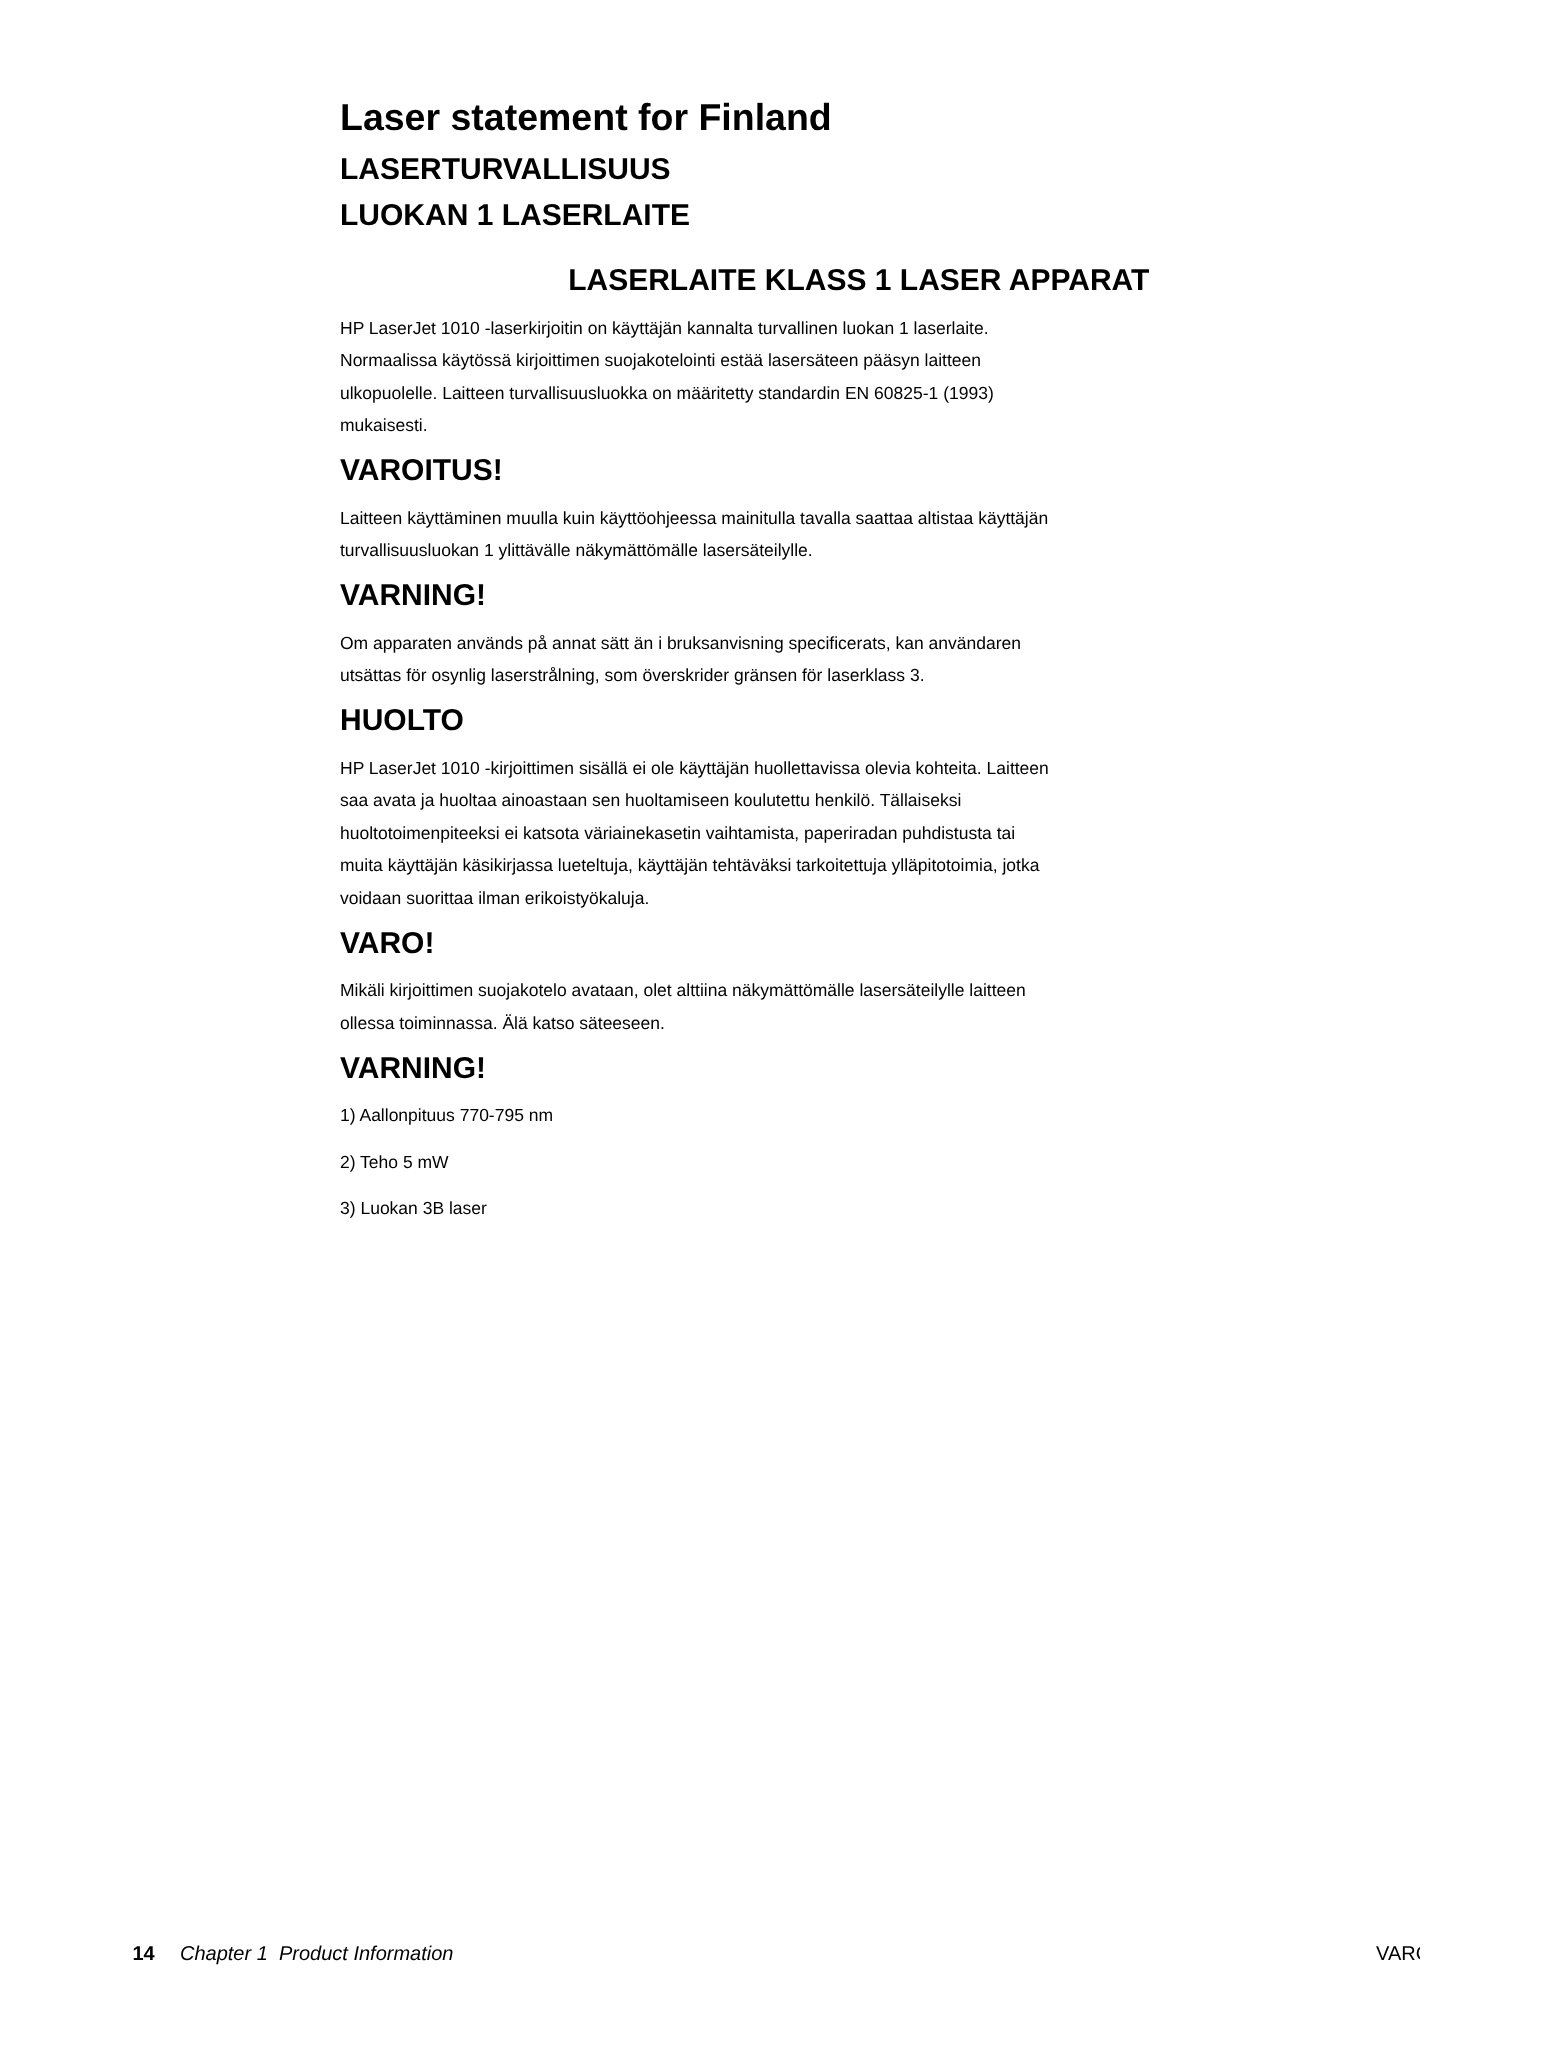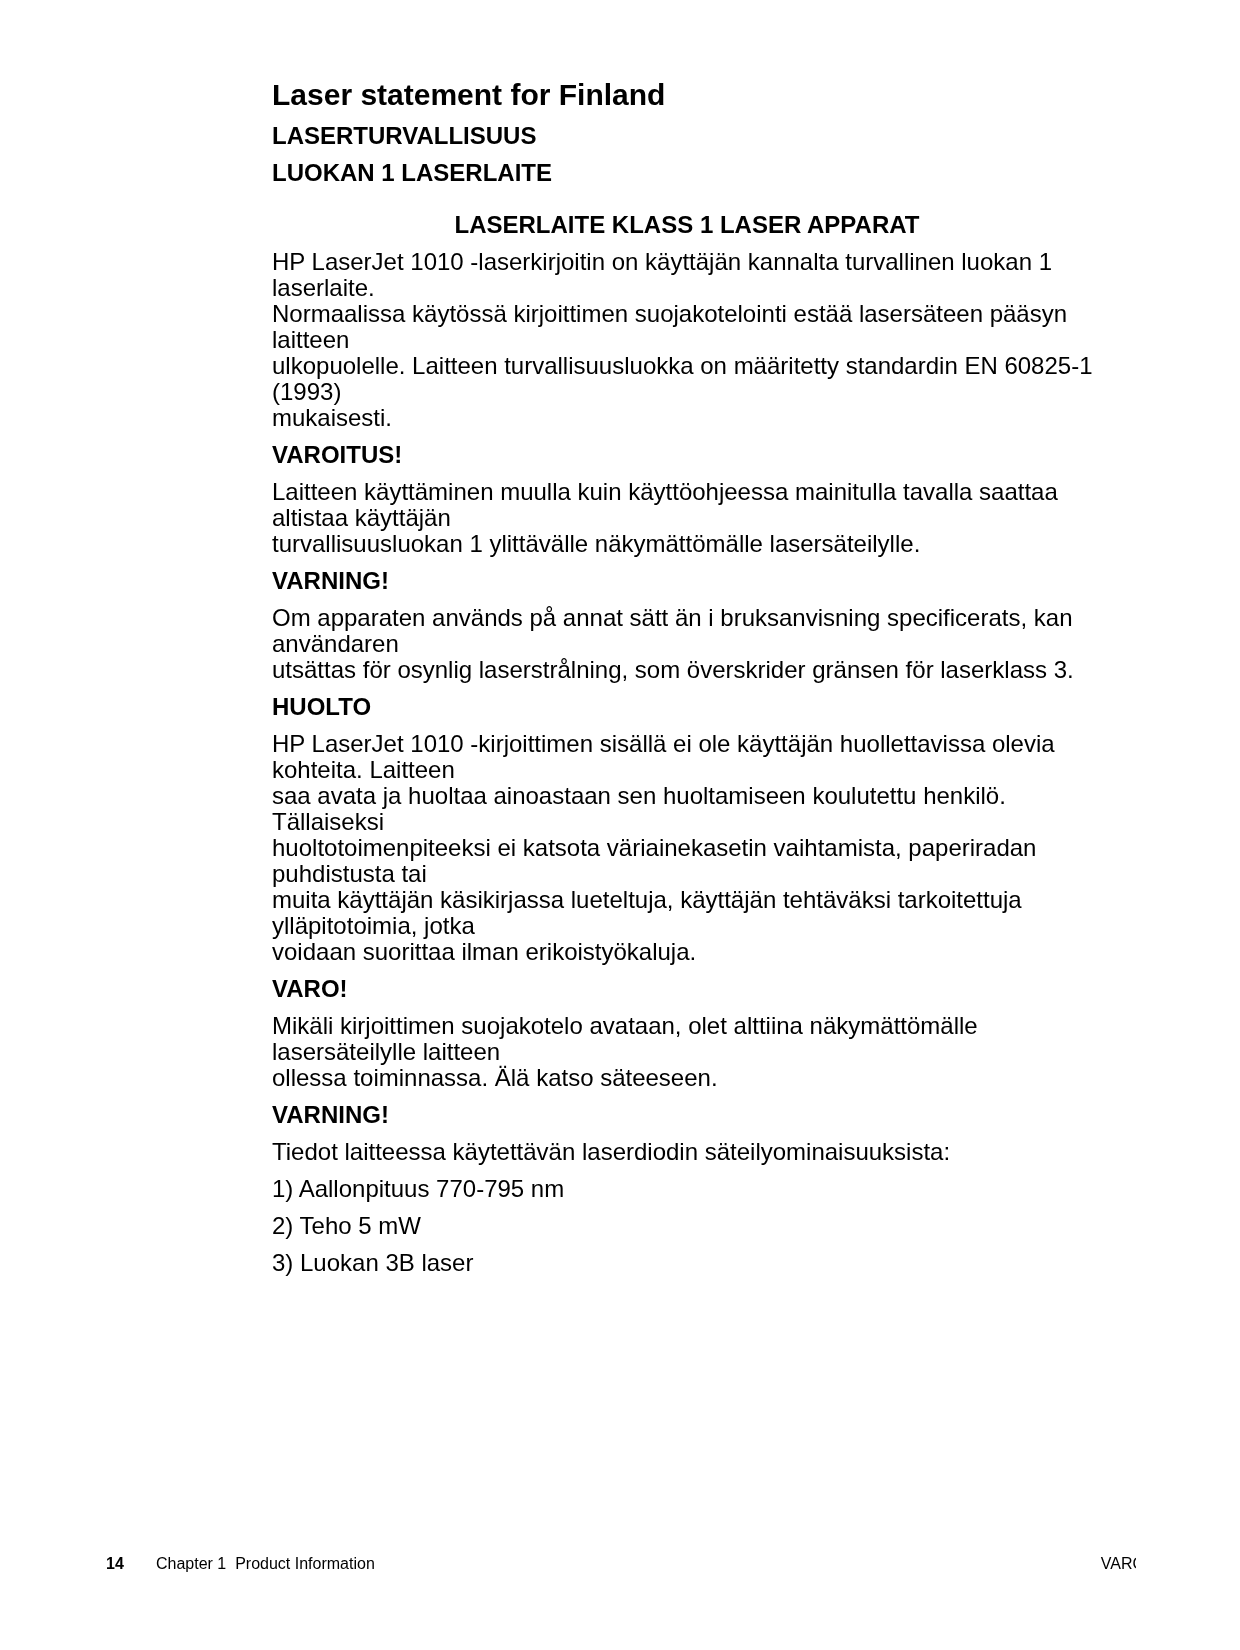--- a/index.html
+++ b/index.html
@@ -35,21 +35,21 @@
     line-height: 26px;
     font-weight: bold;
     color: #000000;
   }
   .content h2.section-break {
     margin-top: 26px;
     text-align: center;
   }
   .content p {
     margin: 11px 0;
-    font-size: 24px;
+    font-size: 14px;
     line-height: 26px;
     white-space: pre-line;
     color: #000000;
   }
   .footer {
     position: absolute;
     left: 0;
     top: 1553px;
     width: 1240px;
     font-size: 16px;
@@ -57,23 +57,24 @@
     color: #000000;
   }
   .footer .page-num {
     position: absolute;
     left: 106px;
     top: 0;
     font-weight: bold;
   }
   .footer .chapter {
     position: absolute;
-    left: 156px;
+    left: 144px;
     top: 0;
     white-space: pre;
+    font-style: italic;
   }
   .footer .enww {
     position: absolute;
     right: 95px;
     top: 0;
   }
 </style>
 </head>
 <body>
 
@@ -105,21 +106,20 @@
 huoltotoimenpiteeksi ei katsota väriainekasetin vaihtamista, paperiradan puhdistusta tai
 muita käyttäjän käsikirjassa lueteltuja, käyttäjän tehtäväksi tarkoitettuja ylläpitotoimia, jotka
 voidaan suorittaa ilman erikoistyökaluja.</p>
 
     <h2>VARO!</h2>
     <p>Mikäli kirjoittimen suojakotelo avataan, olet alttiina näkymättömälle lasersäteilylle laitteen
 ollessa toiminnassa. Älä katso säteeseen.</p>
 
     <h2>VARNING!</h2>
 
-    <p>Tiedot laitteessa käytettävän laserdiodin säteilyominaisuuksista:</p>
     <p>1) Aallonpituus 770-795 nm</p>
     <p>2) Teho 5 mW</p>
     <p>3) Luokan 3B laser</p>
   </main>
 
   <footer class="footer">
     <span class="page-num">14</span>
     <span class="chapter">Chapter 1  Product Information</span>
     <span class="enww">VARO</span>
   </footer>

